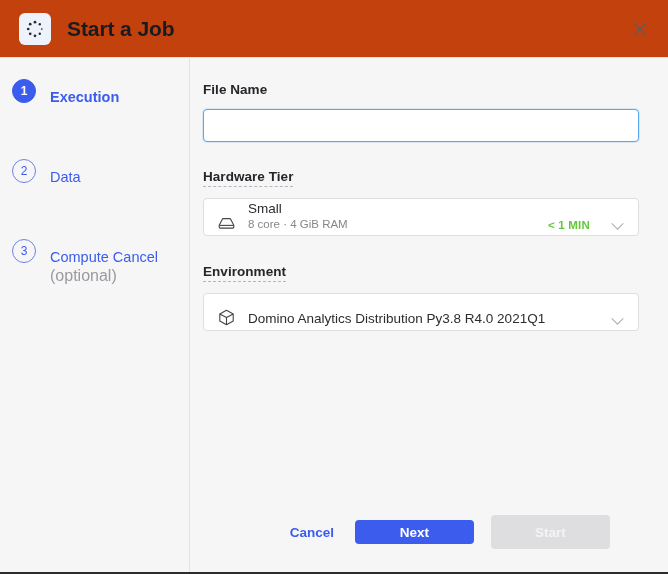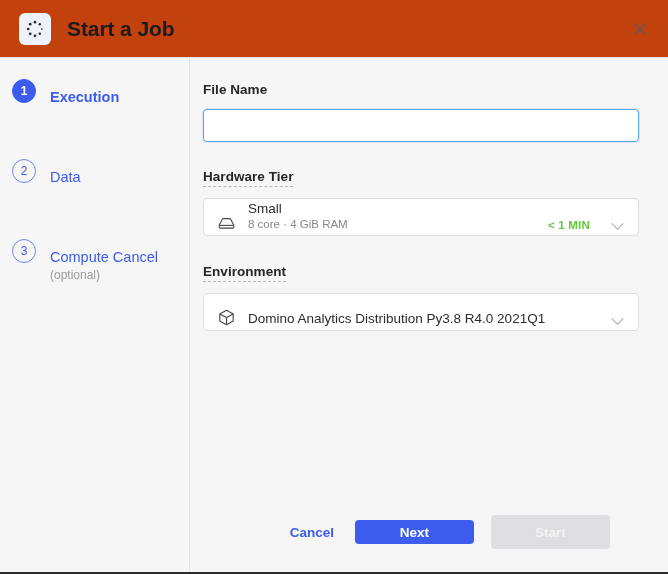--- a/index.html
+++ b/index.html
@@ -113,21 +113,21 @@
     font-weight: normal;
   }
   .step-text { margin-left: 14px; padding-top: 2px; margin-top: 8px; }
   .step-label {
     font-size: 14.5px;
     color: #3b5ced;
     line-height: 18px;
   }
   .step-label.bold { font-weight: bold; }
   .step-sub {
-    font-size: 12px;
+    font-size: 16px;
     color: #9a9aa0;
     line-height: 17px;
     margin-top: 1px;
   }
 
   
   .main {
     flex: 1 1 auto;
     background: #f6f6f7;
     padding: 22px 29px 0 13px;

